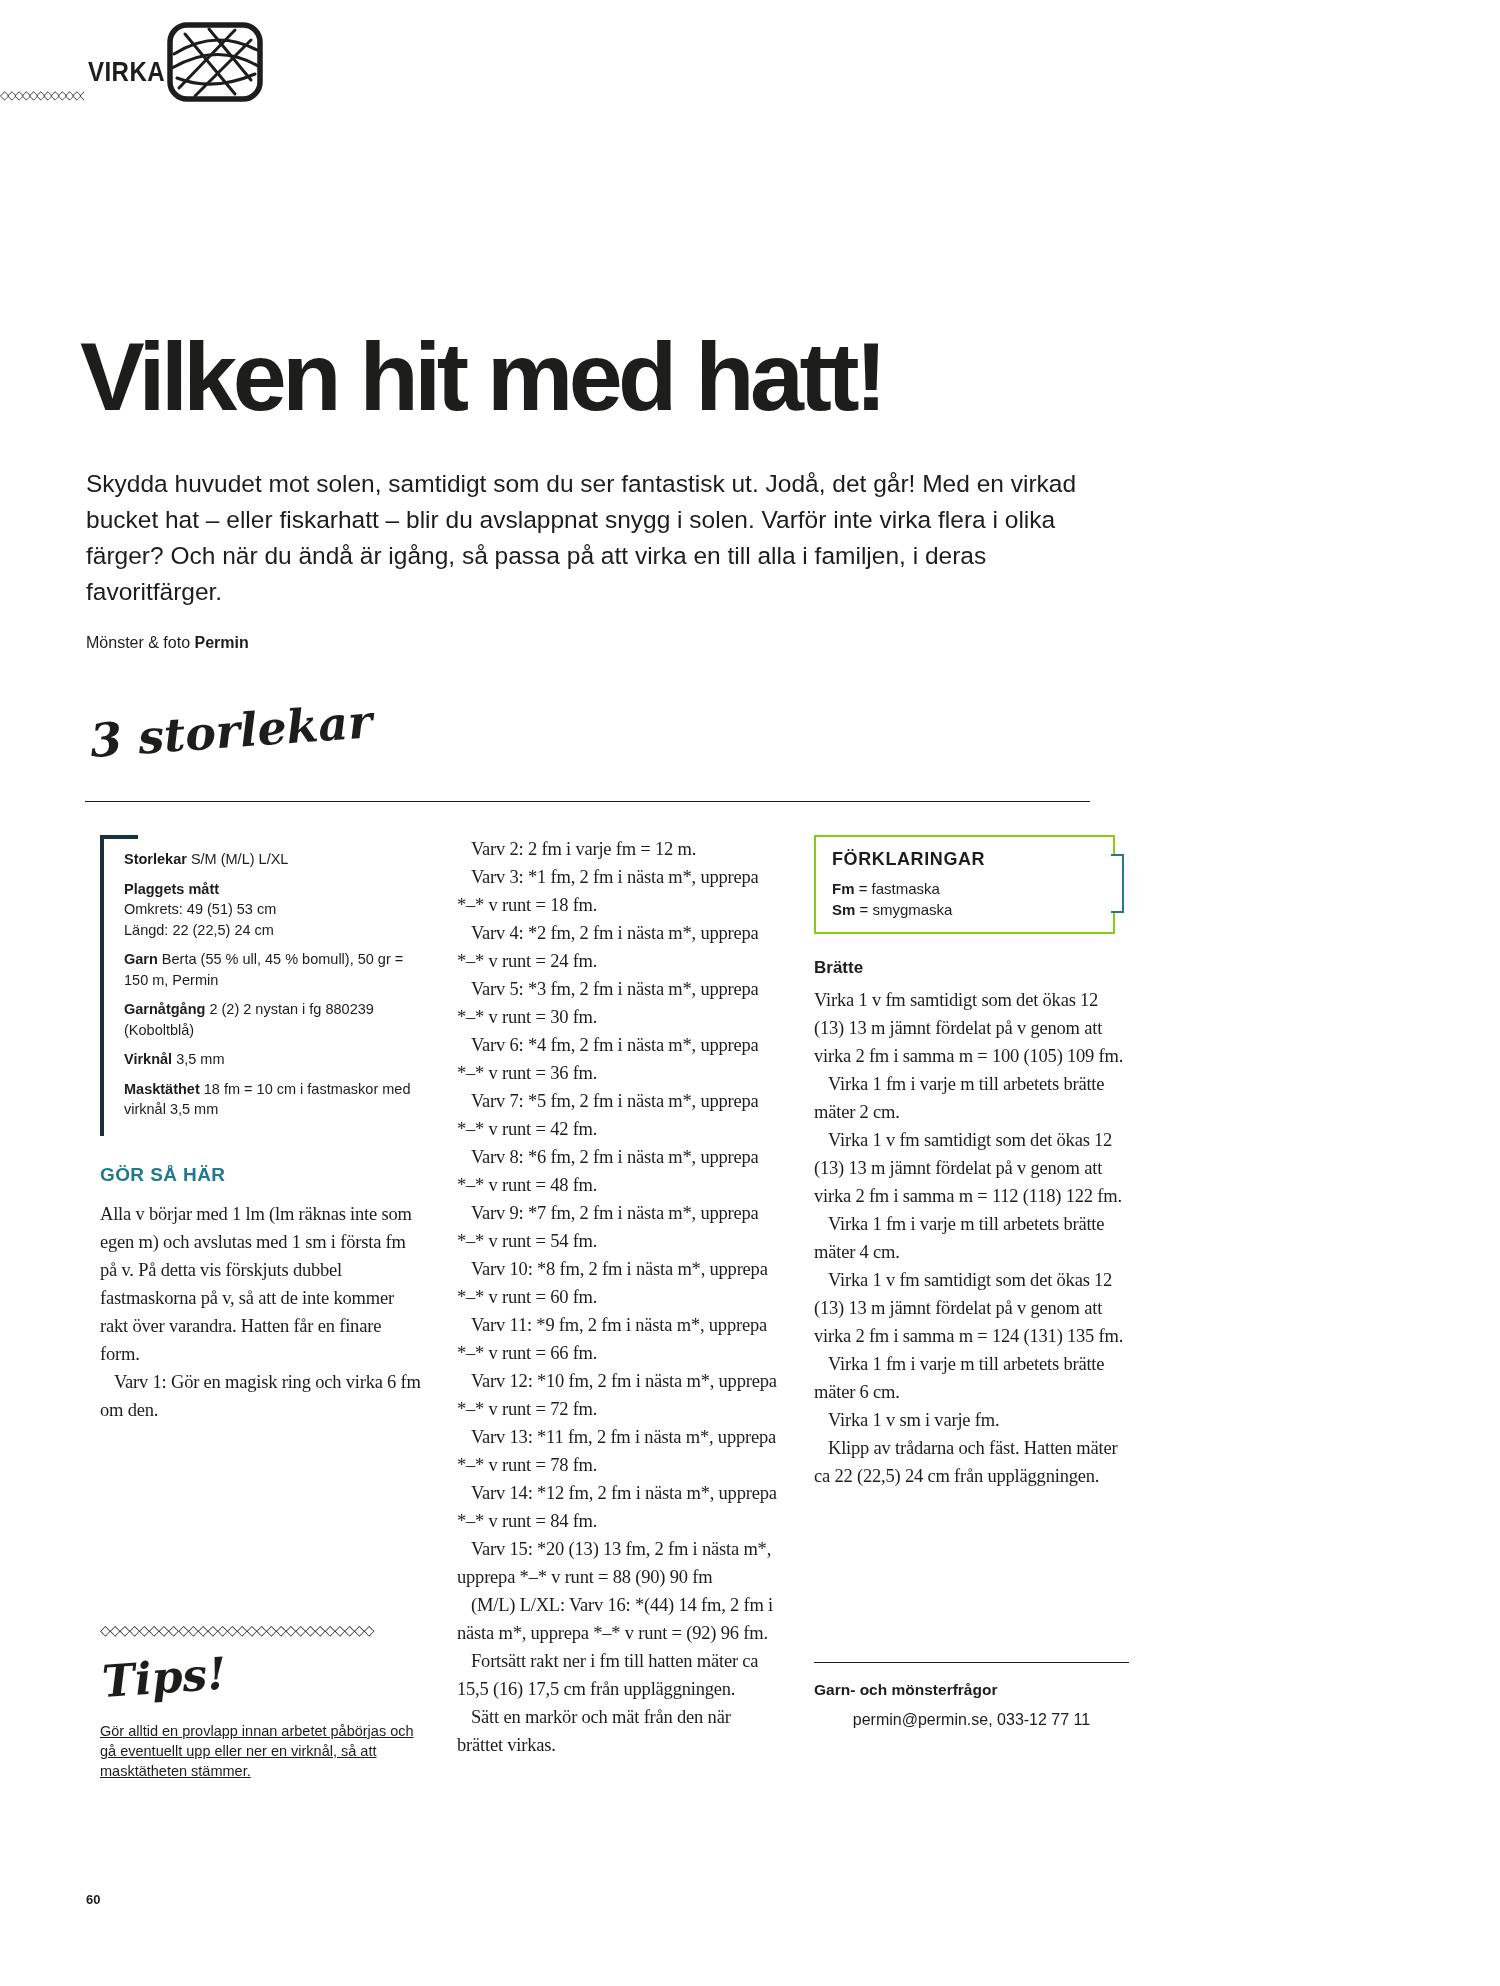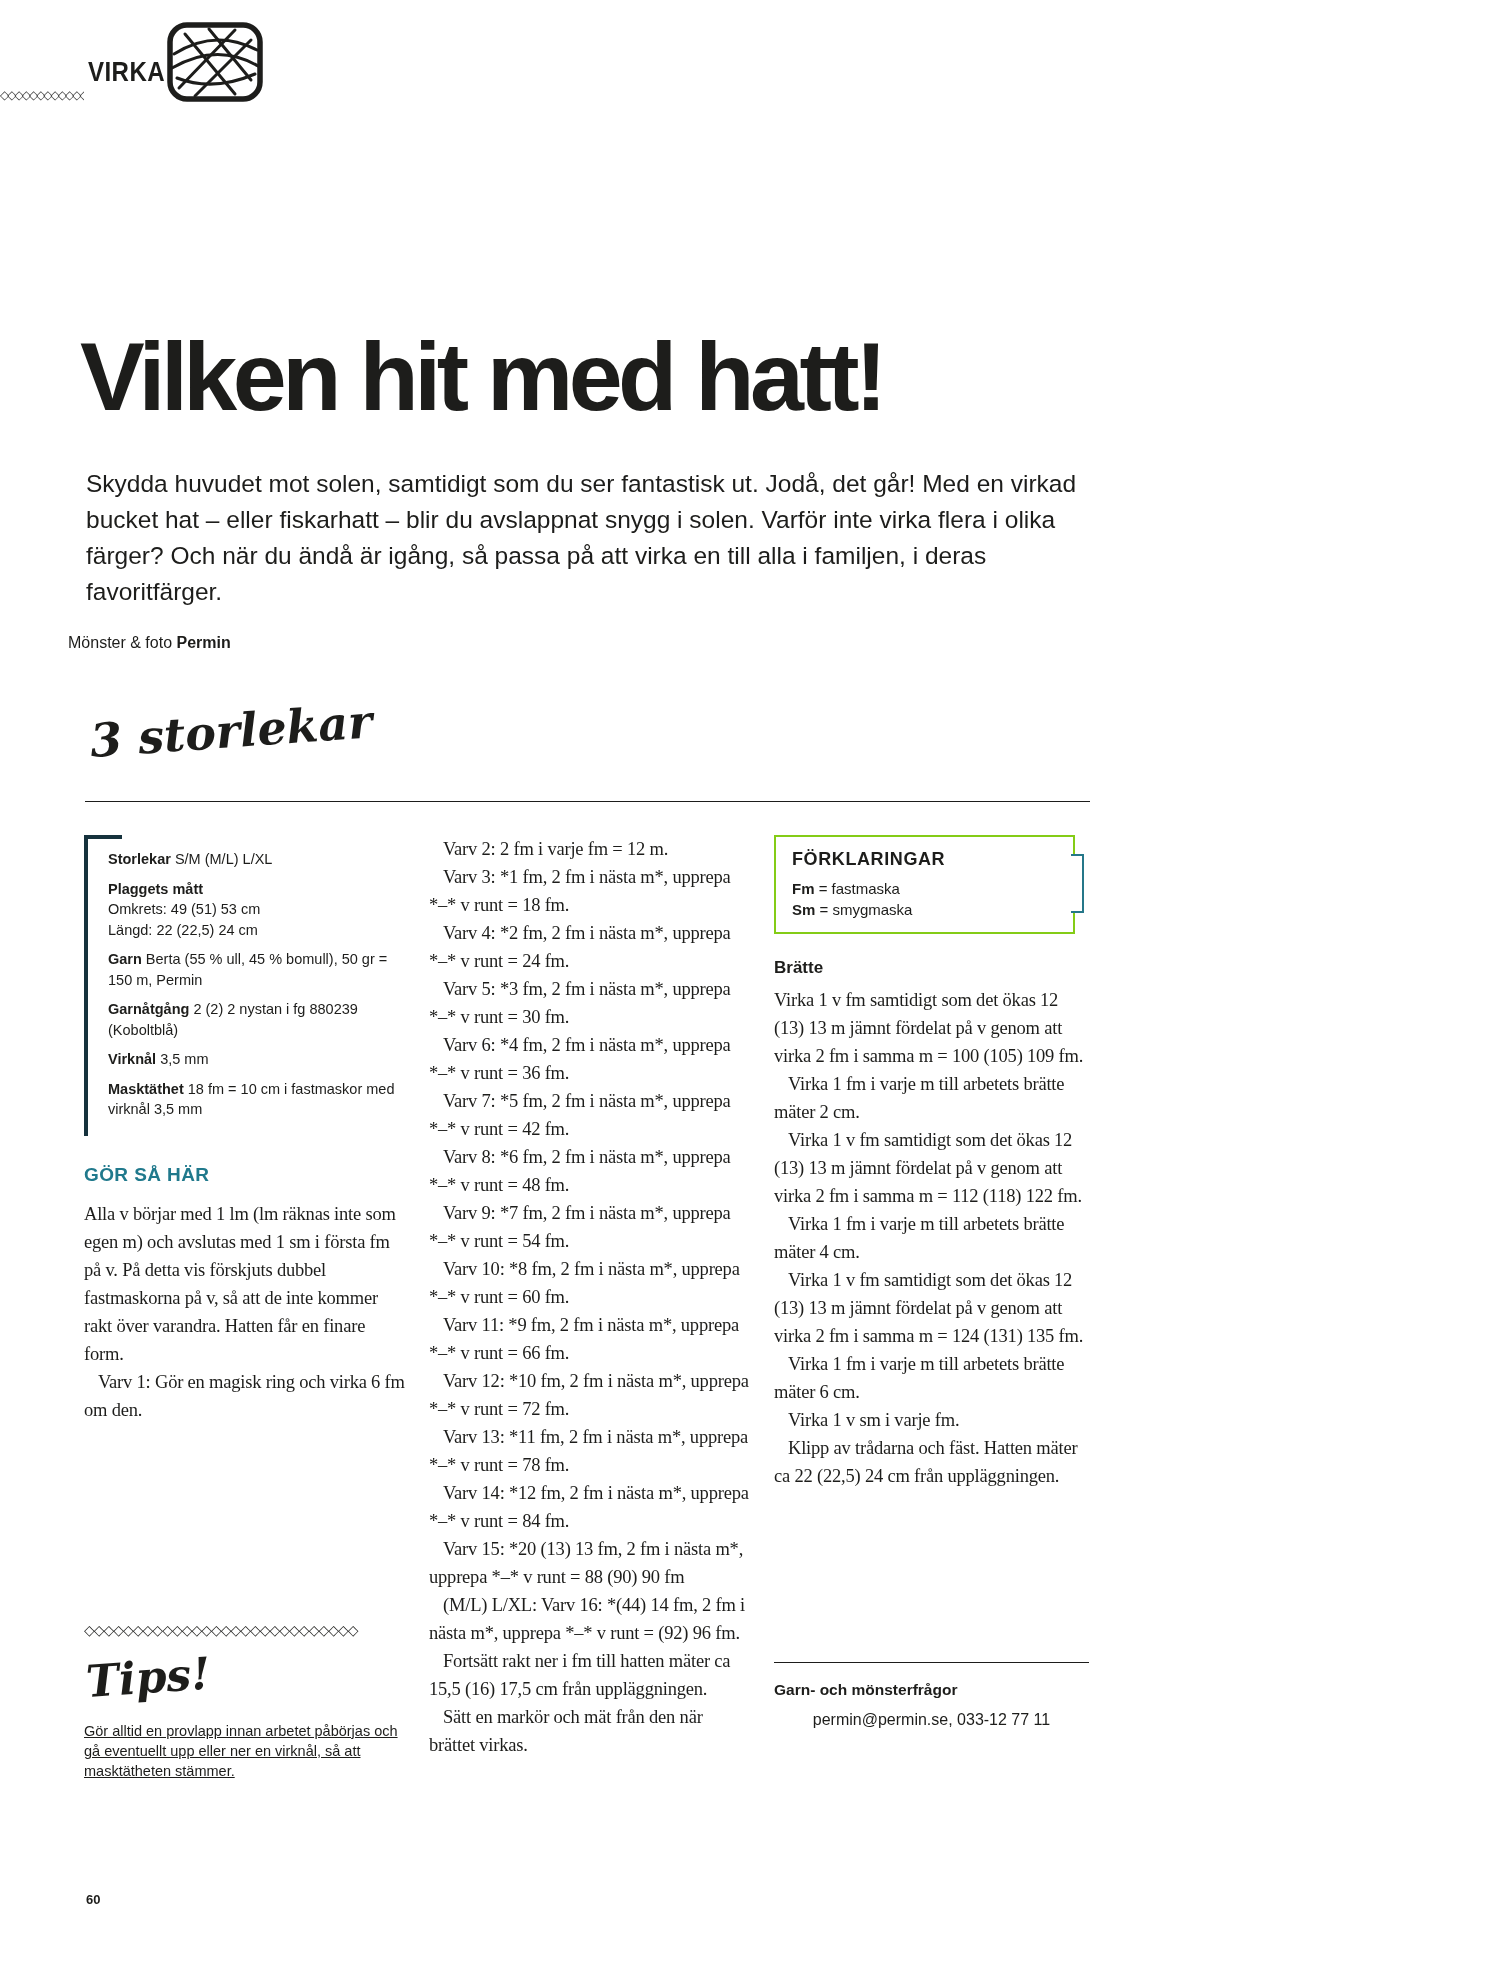--- a/index.html
+++ b/index.html
@@ -19,32 +19,32 @@
   .yarn-icon{position:absolute;left:163px;top:16px;}
   
   .headline{
     position:absolute;left:80px;top:328px;margin:0;
     font-size:97px;font-weight:700;letter-spacing:-4.5px;line-height:1;color:#1d1d1b;
   }
   .intro{
     position:absolute;left:86px;top:466px;width:1022px;margin:0;
     font-size:24.5px;line-height:36px;color:#1d1d1b;
   }
-  .byline{position:absolute;left:68px;top:634px;margin:0;font-size:16px;}
+  .byline{position:absolute;left:86px;top:634px;margin:0;font-size:16px;}
   
   .script-head{
     font-family:"DejaVu Serif",serif;font-style:italic;font-weight:700;
     transform:rotate(-4deg);transform-origin:left bottom;
   }
   .script-storlekar{position:absolute;left:92px;top:714px;font-size:46px;}
   .rule-main{position:absolute;left:85px;top:801px;width:1005px;border:0;border-top:1.5px solid #1d1d1b;margin:0;}
   
   .columns{
-    position:absolute;left:84px;top:835px;width:1005px;
-    display:grid;grid-template-columns:322px 322px 315px;column-gap:23px;
+    position:absolute;left:100px;top:835px;width:1005px;
+    display:grid;grid-template-columns:322px 322px 315px;column-gap:35px;
   }
   .col{min-width:0;}
   .serif{
     font-family:"Liberation Serif",serif;font-size:18.5px;line-height:28px;
     letter-spacing:-.2px;margin:0;
   }
   .indent{text-indent:14px;}
   
   .infobox{
     position:relative;border-left:4px solid #16323d;

